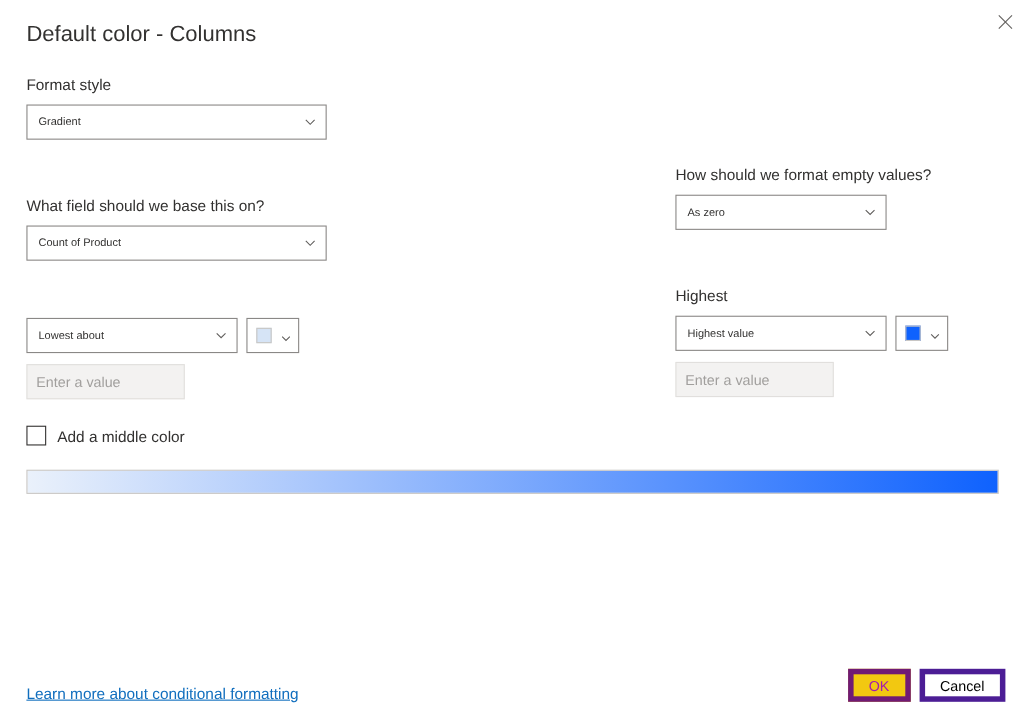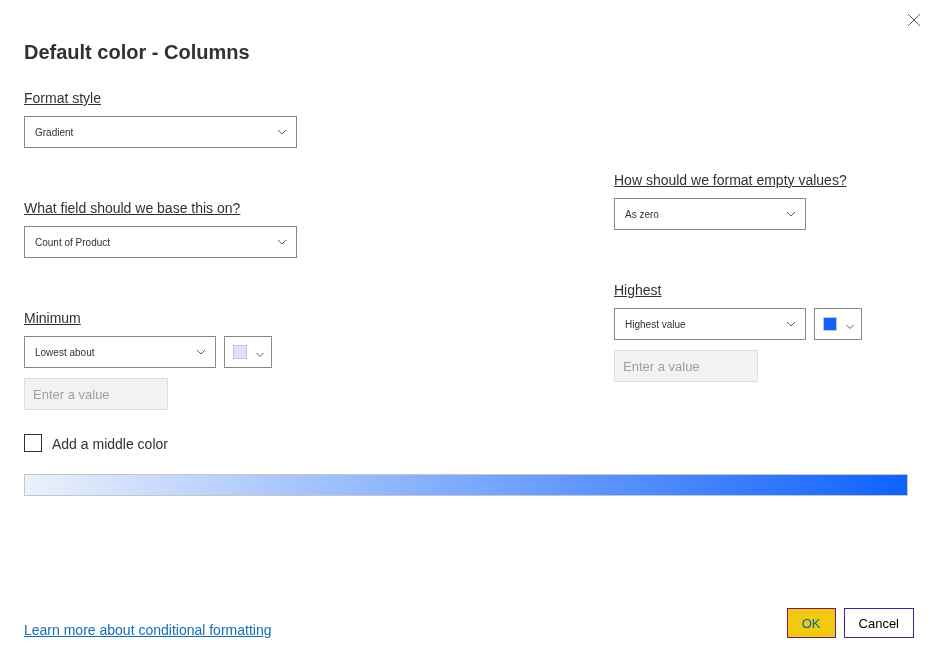--- a/index.html
+++ b/index.html
@@ -8,43 +8,41 @@
       font-size: 14px;
       color: #323130;
       background: #ffffff;
       width: 938px;
       height: 658px;
       position: relative;
       padding: 20px 24px;
     }
     .dialog-title {
       font-size: 20px;
-      font-weight: 700;
+      font-weight: 400;
       color: #323130;
       margin-bottom: 26px;
-      margin-top: 21px;
     }
     .close-x {
       position: absolute;
       top: 10px;
       right: 14px;
       width: 20px;
       height: 20px;
       cursor: pointer;
       display: flex;
       align-items: center;
       justify-content: center;
     }
     .close-x svg { width: 14px; height: 14px; stroke: #605e5c; }
     .field-label {
       font-size: 14px;
       color: #323130;
       margin-bottom: 10px;
       display: block;
-      text-decoration: underline;
     }
     .section { margin-bottom: 24px; }
     .select-box {
       position: relative;
       border: 1px solid #8a8886;
       height: 32px;
       display: flex;
       align-items: center;
       padding: 0 30px 0 10px;
       background: #fff;
@@ -134,33 +132,33 @@
       color: #106ebe;
       text-decoration: underline;
       font-size: 14px;
       cursor: pointer;
     }
     .btn-group { display: flex; gap: 8px; }
     .btn {
       min-width: 48px;
       height: 30px;
       padding: 0 14px;
-      border: 1px solid #4c1d95;
+      border: 5px solid #4c1d95;
       background: #fff;
       font-size: 13px;
       font-family: inherit;
       cursor: pointer;
       display: flex;
       align-items: center;
       justify-content: center;
     }
     .btn-primary {
       background: #f2c811;
-      border: 1px solid #701a75;
-      color: #0369a1;
+      border: 5px solid #701a75;
+      color: #a21caf;
     }
     .wide-select { width: 273px; }
     .mm-select { width: 192px; }
   </style>
 </head>
 <body>
 
 <div class="close-x">
   <svg viewBox="0 0 14 14">
       <line x1="1" y1="1" x2="13" y2="13" stroke-width="1"></line>
@@ -196,21 +194,20 @@
       <span>As zero</span>
       <span class="chev"><svg viewBox="0 0 12 12">
             <polyline points="2,4 6,8 10,4" stroke-width="1"></polyline>
           </svg></span>
     </div>
   </div>
 </div>
 
 <div class="section two-col">
   <div class="left-block">
-    <label class="field-label">Minimum</label>
     <div class="min-max-row">
       <div class="select-box mm-select">
         <span>Lowest about</span>
         <span class="chev"><svg viewBox="0 0 12 12">
               <polyline points="2,4 6,8 10,4" stroke-width="1"></polyline>
             </svg></span>
       </div>
       <div class="color-picker">
         <span class="color-swatch" style="background:#d6e4f6"></span>
         <span class="chev"><svg viewBox="0 0 10 10">

